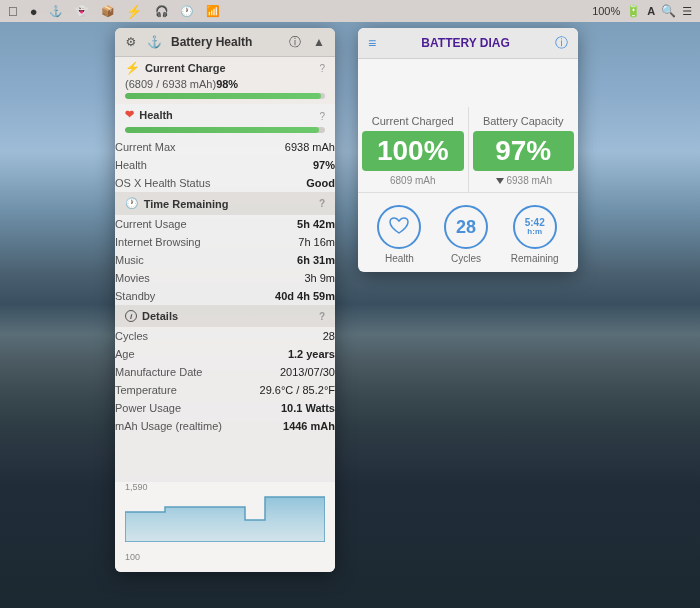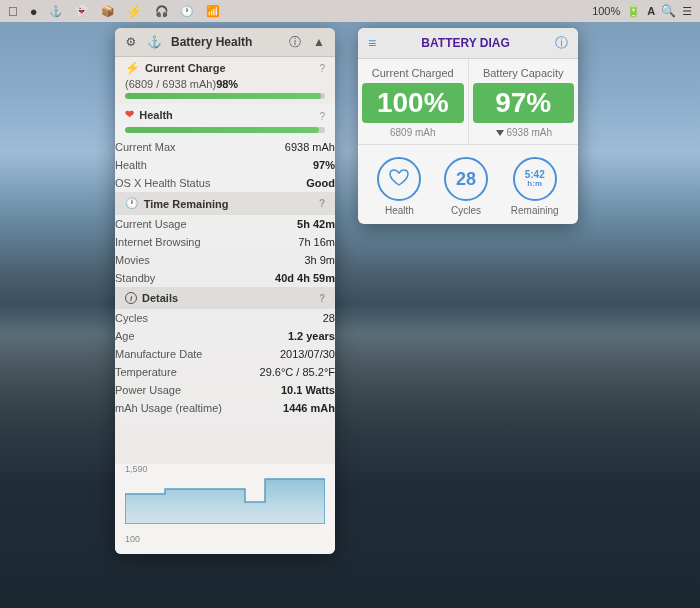--- a/index.html
+++ b/index.html
@@ -314,20 +314,21 @@
       display: flex;
       border-bottom: 1px solid #ddd;
     }
 
     .diag-col {
       flex: 1;
       text-align: center;
       padding: 8px 4px 6px;
       font-size: 11px;
       color: #666;
+      margin-top: 48px;
     }
 
     .diag-col:first-child {
       border-right: 1px solid #ddd;
     }
 
     .diag-col-title {
       font-size: 11px;
       color: #666;
       margin-bottom: 4px;
@@ -495,20 +496,24 @@
   <div>
     <div class="info-row">
       <span class="info-label">Current Usage</span>
       <span class="info-value bold">5h 42m</span>
     </div>
     <div class="info-row">
       <span class="info-label">Internet Browsing</span>
       <span class="info-value">7h 16m</span>
     </div>
     <div class="info-row">
+      <span class="info-label">Music</span>
+      <span class="info-value bold">6h 31m</span>
+    </div>
+    <div class="info-row">
       <span class="info-label">Movies</span>
       <span class="info-value">3h 9m</span>
     </div>
     <div class="info-row">
       <span class="info-label">Standby</span>
       <span class="info-value bold">40d 4h 59m</span>
     </div>
   </div>
 
   <div class="details-header">

